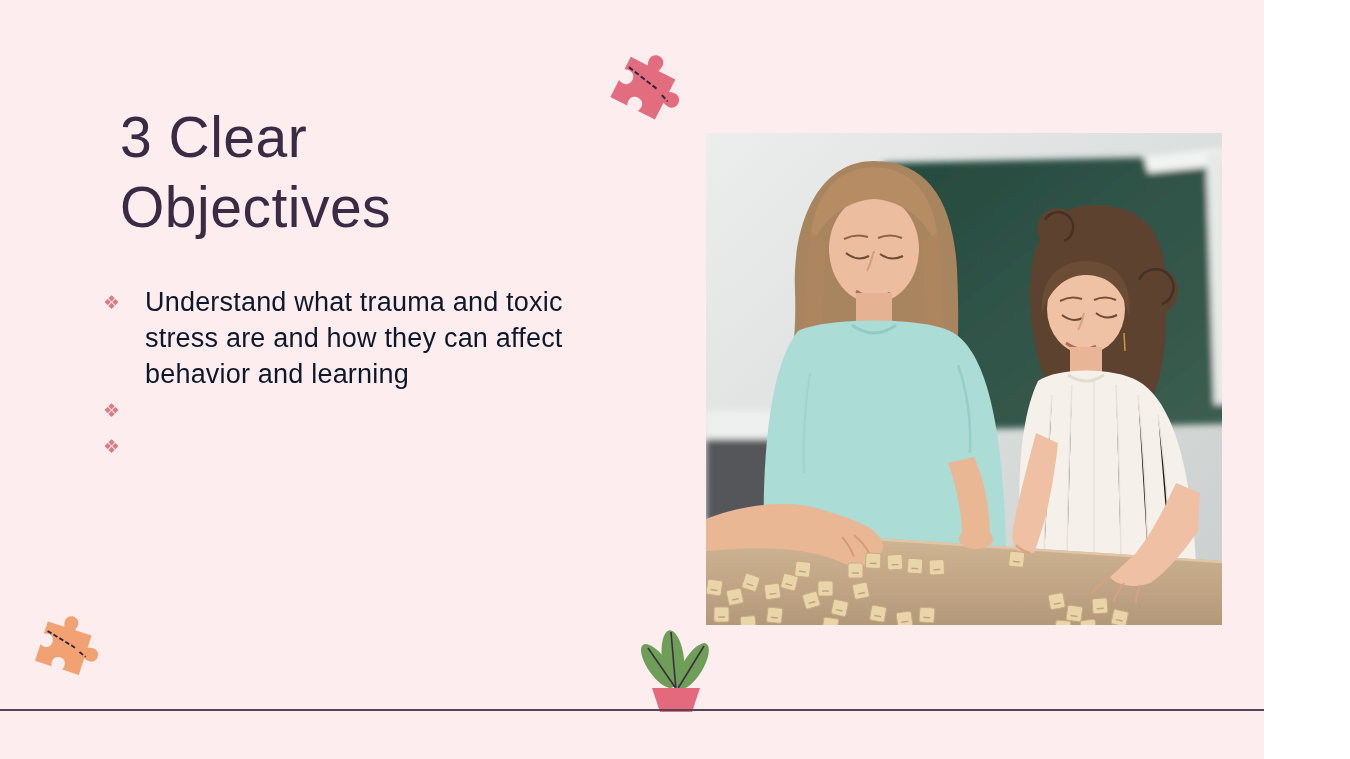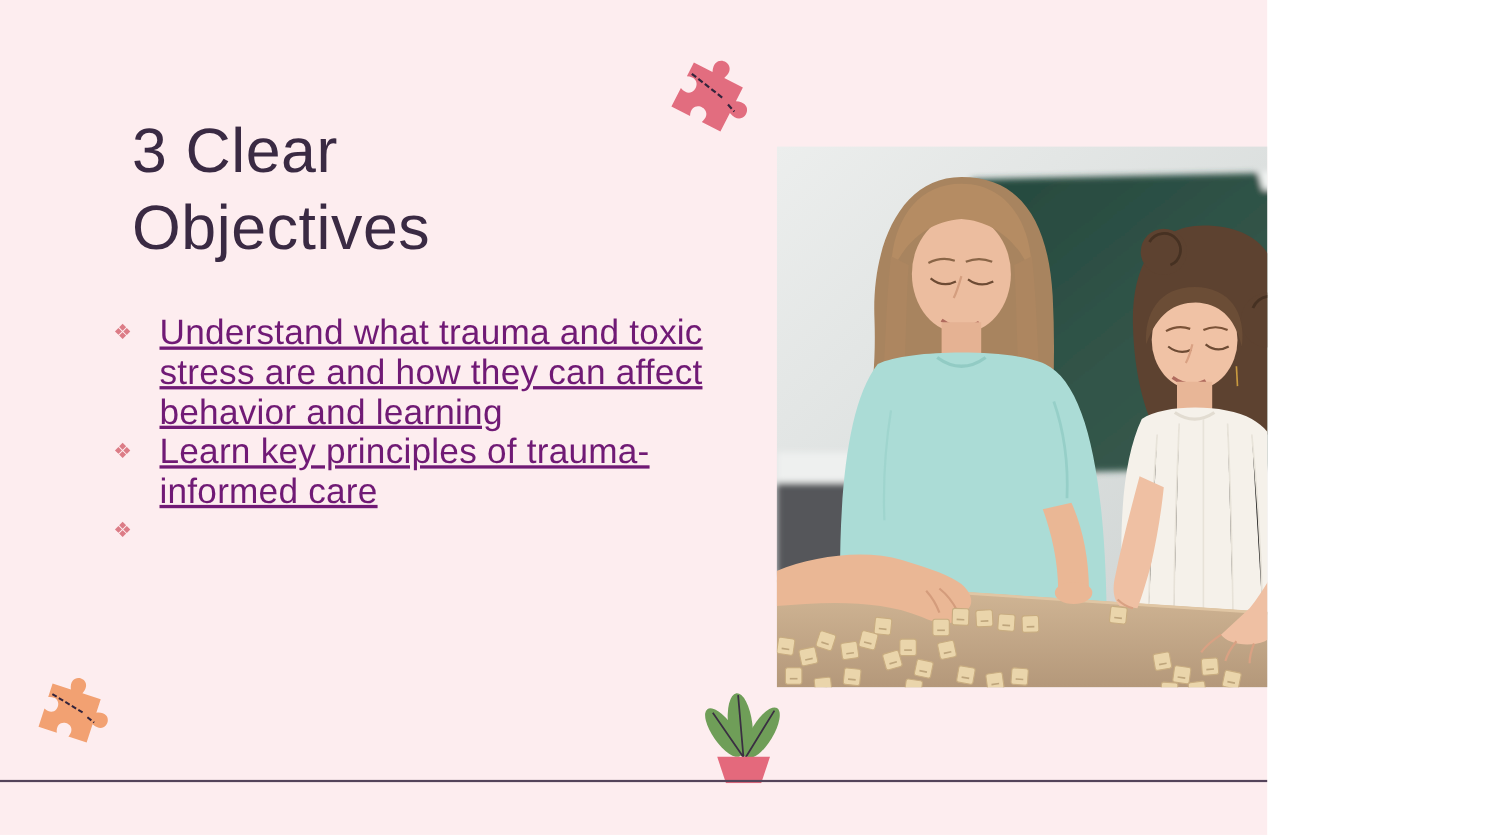--- a/index.html
+++ b/index.html
@@ -1,40 +1,40 @@
 <!DOCTYPE html>
 <html><head>
 <meta charset="utf-8">
 <style>
   html,body{margin:0;padding:0;}
   .slide{
     position:relative;
-    width:1152px;height:759px;
+    width:1264px;height:759px;
     background:#fdedef;
     overflow:hidden;
     font-family:"Liberation Sans","DejaVu Sans",sans-serif;
   }
   .title{
     position:absolute;left:120px;top:102px;
     font-size:57px;line-height:70px;font-weight:400;
     color:#3a2a43;white-space:pre-line;letter-spacing:.5px;
   }
   .objectives{
     position:absolute;left:103px;top:284px;
     list-style:none;margin:0;padding:0;width:560px;
   }
   .objectives li{display:flex;align-items:flex-start;}
   .marker{
     flex:0 0 24px;margin-right:18px;
     font-size:19px;line-height:36px;color:#dc7c86;
     font-family:"DejaVu Sans",sans-serif;
   }
   .btext{
-    font-size:32px;line-height:36px;color:#701a75;
-    white-space:pre-line;letter-spacing:.2px;text-decoration:underline;
+    font-size:27px;line-height:36px;color:#0f172a;
+    white-space:pre-line;letter-spacing:.2px;
   }
   .photo{
     position:absolute;left:706px;top:133px;width:516px;height:492px;
     overflow:hidden;
   }
   .photo svg{display:block;width:100%;height:100%;}
   .puzzle{position:absolute;}
   .puzzle-pink{left:594px;top:36px;width:100px;height:100px;transform:rotate(27deg);}
   .puzzle-orange{left:18px;top:600px;width:92px;height:92px;transform:rotate(18deg);}
   .puzzle-yellow{left:1248px;top:342px;width:92px;height:92px;transform:rotate(112deg);}
@@ -54,22 +54,20 @@
 
   <ul class="objectives">
     <li>
       <span class="marker">❖</span>
       <span class="btext">Understand what trauma and toxic
 stress are and how they can affect
 behavior and learning</span>
     </li>
     <li>
       <span class="marker">❖</span>
-      <span class="btext">Learn key principles of trauma-
-informed care</span>
     </li>
     <li>
       <span class="marker">❖</span>
     </li>
   </ul>
 
   <div class="photo" title="A teacher in a light blue t-shirt and a girl with two hair buns in a white t-shirt arranging wooden letter tiles on a classroom table in front of a green chalkboard">
     <svg viewBox="0 0 516 492" preserveAspectRatio="none">
       <defs>
         <linearGradient id="wallGrad" x1="0" y1="0" x2="1" y2="1">

